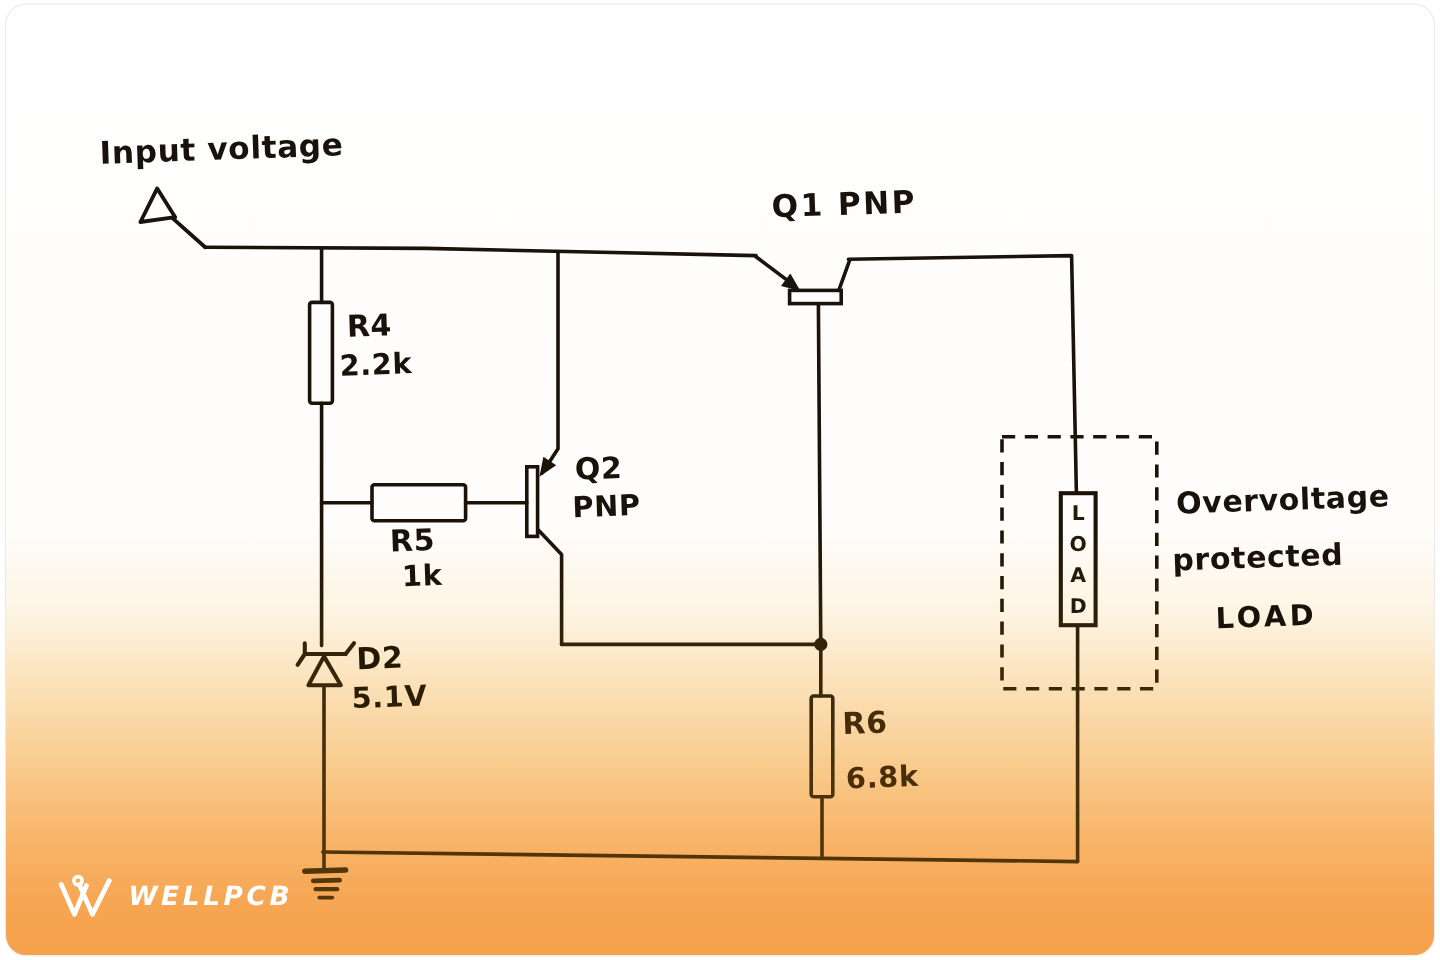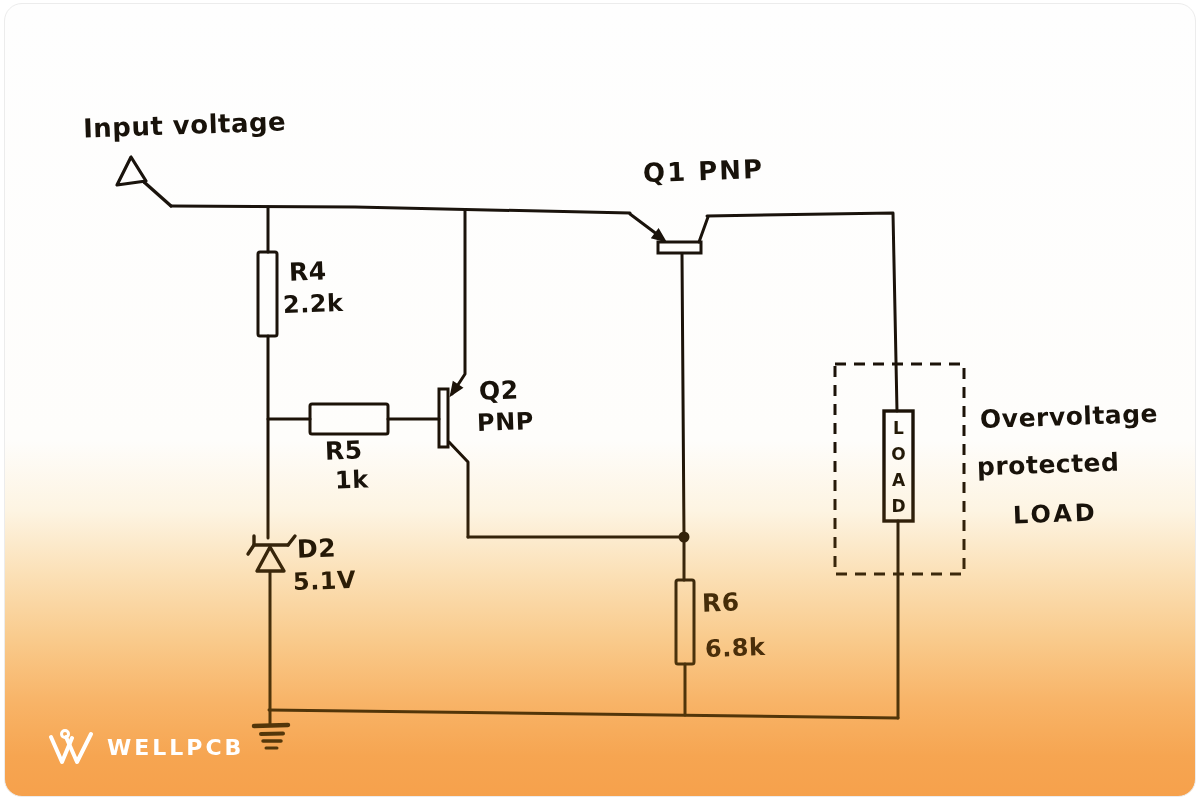--- a/index.html
+++ b/index.html
@@ -24,21 +24,21 @@
   .lbl-d2name{left:292px;top:530px;font-size:25px;color:#241806;}
   .lbl-d2val{left:288px;top:563px;font-size:24px;color:#2c1d06;}
   .lbl-r6name{left:697px;top:584px;font-size:25px;color:#452d09;}
   .lbl-r6val{left:700px;top:630px;font-size:24px;color:#4a2e0a;}
   .lbl-ov1{left:975px;top:398px;font-size:25px;}
   .lbl-ov2{left:972px;top:446px;font-size:25px;}
   .lbl-ov3{left:1008px;top:496px;font-size:24px;letter-spacing:3px;}
   .lbl-loadbox{position:absolute;left:884px;top:411px;width:19px;font-size:17px;font-weight:700;
         color:#241a08;line-height:26px;word-break:break-all;text-align:center;letter-spacing:0;}
   .logo{position:absolute;left:40px;top:722px;display:flex;align-items:center;gap:10px;}
-  .logo-text{color:#ffffff;font-size:22px;font-weight:700;letter-spacing:3px;}
+  .logo-text{color:#ffffff;font-size:22px;font-weight:700;font-style:italic;letter-spacing:3px;}
 </style>
 </head>
 <body>
 
 <div class="stage">
   <div class="card">
 
     <svg class="layer" viewBox="0 0 1200 800">
       <defs>
         <linearGradient id="ink" gradientUnits="userSpaceOnUse" x1="0" y1="0" x2="0" y2="800">

